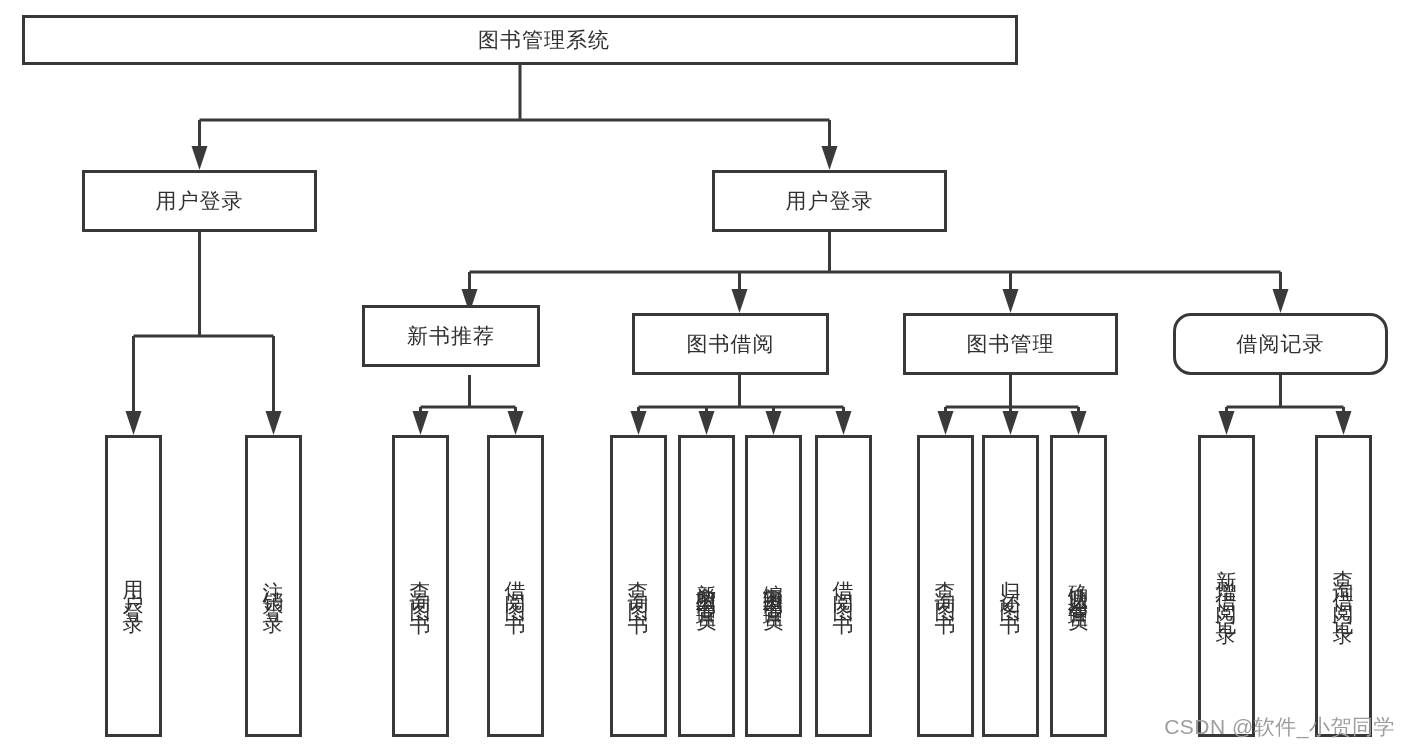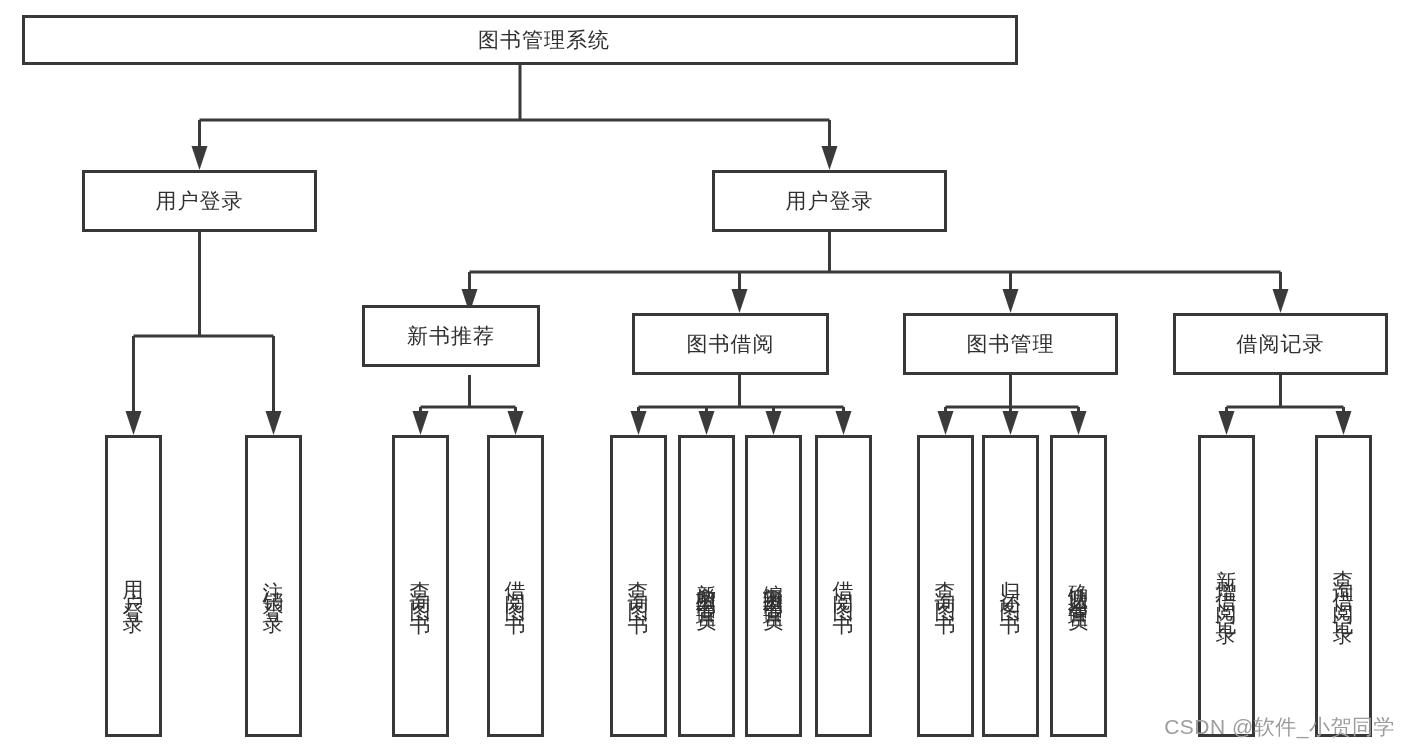--- a/index.html
+++ b/index.html
@@ -77,21 +77,21 @@
   </svg>
 
   <div class="node root" style="left:22px;top:15px;width:996px;">图书管理系统</div>
 
   <div class="node hnode" style="left:82px;top:170px;width:235px;">用户登录</div>
   <div class="node hnode" style="left:712px;top:170px;width:235px;">用户登录</div>
 
   <div class="node hnode" style="left:362px;top:305px;width:178px;">新书推荐</div>
   <div class="node hnode" style="left:632px;top:313px;width:197px;">图书借阅</div>
   <div class="node hnode" style="left:903px;top:313px;width:215px;">图书管理</div>
-  <div class="node hnode" style="left:1173px;top:313px;width:215px;">借阅记录</div>
+  <div class="node hnode" style="left:1173px;top:313px;width:215px;border-radius:18px;">借阅记录</div>
 
   <div class="node leaf" style="left:105px;">
     <span class="v">用户登录</span>
   </div>
   <div class="node leaf" style="left:245px;">
     <span class="v">注销登录</span>
   </div>
 
   <div class="node leaf" style="left:392px;">
     <span class="v">查询图书</span>

